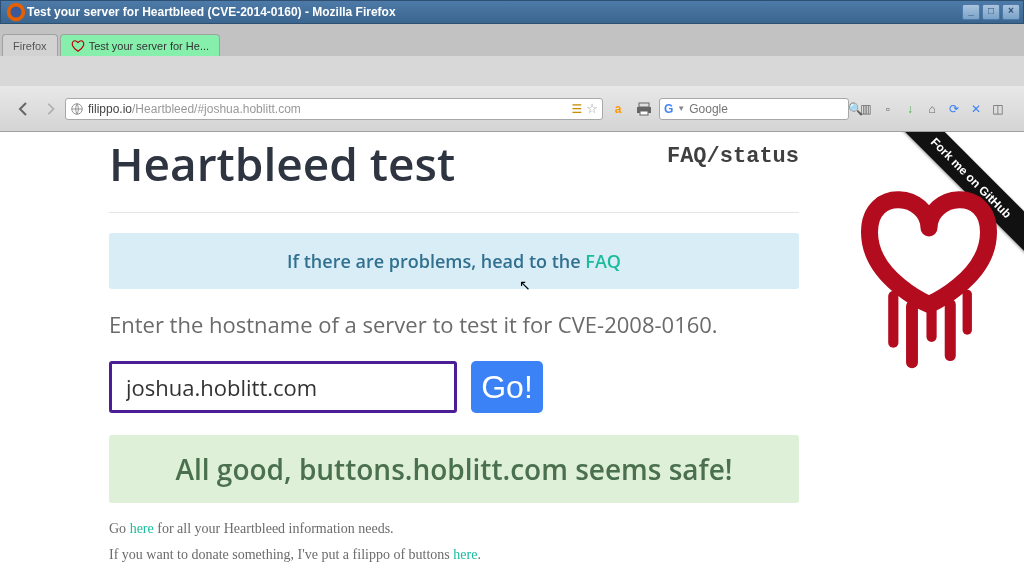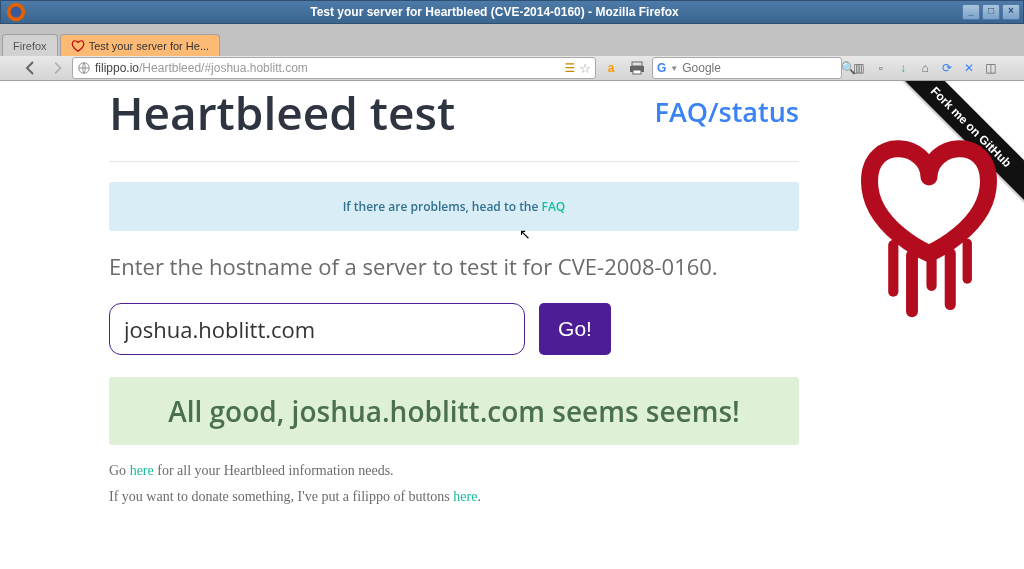--- a/index.html
+++ b/index.html
@@ -15,21 +15,21 @@
   height: 24px;
   background: linear-gradient(#4d7aa8, #3a658f);
   color: #fff;
   display: flex;
   align-items: center;
   font-size: 12px;
   font-weight: bold;
   border: 1px solid #2c4f72;
   position: relative;
 }
-.titlebar .title-text { flex: 1; text-align: center; }
+.titlebar .title-text { flex: 1; }
 .titlebar .win-controls { display: flex; gap: 2px; padding-right: 3px; }
 .win-btn {
   width: 18px; height: 16px;
   background: linear-gradient(#a9c4de,#7ba2c8);
   border: 1px solid #4d7aa8;
   border-radius: 2px;
   font-size: 10px; line-height: 12px;
   text-align: center; color: #2c4f72;
 }
 .titlebar .logo-left {
@@ -49,32 +49,33 @@
   padding: 0 10px;
   background: #d2d2d2;
   border: 1px solid #a0a0a0;
   border-bottom: none;
   border-top-left-radius: 4px;
   border-top-right-radius: 4px;
   margin-left: 2px;
   color: #555;
   gap: 4px;
 }
-.tab.active { background: #fdba74; color: #333; }
+.tab.active { background: #86efac; color: #333; }
 .tab-icon { width: 14px; height: 14px; }
 
 .navbar {
-  height: 25px;
+  height: 46px;
   background: linear-gradient(#e8e8e8,#d4d4d4);
   border-bottom: 1px solid #a0a0a0;
   display: flex;
   align-items: center;
-  padding: 0 20px;
+  padding: 0 13px;
   gap: 4px;
   font-size: 12px;
+  margin-top: 30px;
 }
 .nav-btn {
   width: 22px; height: 22px;
   display: flex; align-items: center; justify-content: center;
   color: #666;
   border-radius: 3px;
 }
 .nav-btn.disabled { opacity: .4; }
 .urlbar {
   flex: 1;
@@ -143,52 +144,53 @@
   color:#444;
 }
 h1.main-title {
   font-size: 46px;
   font-weight:600;
   color:#2E3440;
   display:inline-block;
 }
 .faq-link {
   float:right;
-  font-size:27px;
+  font-size:22px;
   font-weight:600;
-  color:#3b82f6;
+  color:#404040;
   margin-top:12px;
+  font-family:Liberation Mono, monospace;
 }
 hr.divider { border:none; border-top:1px solid #e5e5e5; margin:18px 0 20px 0; }
 .alert-info {
   background:#d9edf7;
   color:#31708f;
   padding:16px;
   text-align:center;
-  font-size:12px;
+  font-size:18px;
   font-weight:600;
   border-radius:3px;
   margin-bottom:20px;
 }
 .alert-info a { color:#1abc9c; text-decoration:none; }
 .lead { font-size:22px; color:#6b6b6b; margin-bottom:22px; }
 .input-row { display:flex; gap:14px; margin-bottom:22px; }
 .host-input {
-  width: 416px; height:52px;
-  border:1px solid #4c1d95; border-radius:12px;
+  width: 348px; height:52px;
+  border:3px solid #4c1d95; border-radius:3px;
   padding:0 14px;
   font-size:22px;
   color:#333;
   font-family: inherit;
 }
 .go-btn {
   width:72px; height:52px;
-  background:#4c1d95;
+  background:#3b82f6;
   border:none; border-radius:5px;
-  color:#fff; font-size:21px; font-weight:400;
+  color:#fff; font-size:32px; font-weight:400;
   cursor:pointer;
 }
 .result-good {
   background:#dff0d8;
   color:#4a7050;
   text-align:center;
   padding:15px;
   font-size:28px;
   font-weight:600;
   border-radius:3px;
@@ -300,21 +302,21 @@
       <span>If there are problems, head to the </span><a>FAQ</a>
     </div>
 
     <p class="lead">Enter the hostname of a server to test it for CVE-2008-0160.</p>
 
     <div class="input-row">
       <input class="host-input" value="joshua.hoblitt.com" style="">
       <button class="go-btn">Go!</button>
     </div>
 
-    <div class="result-good">All good, joshua.hoblitt.com seems seems!</div>
+    <div class="result-good">All good, buttons.hoblitt.com seems safe!</div>
 
     <p class="footnote">
       <span>Go </span><a>here</a><span> for all your Heartbleed information needs.</span>
     </p>
     <p class="footnote">
       <span>If you want to donate something, I've put a filippo of buttons </span><a>here</a><span>.</span>
     </p>
   </div>
 
   <div class="cursor-ptr">↖</div>

